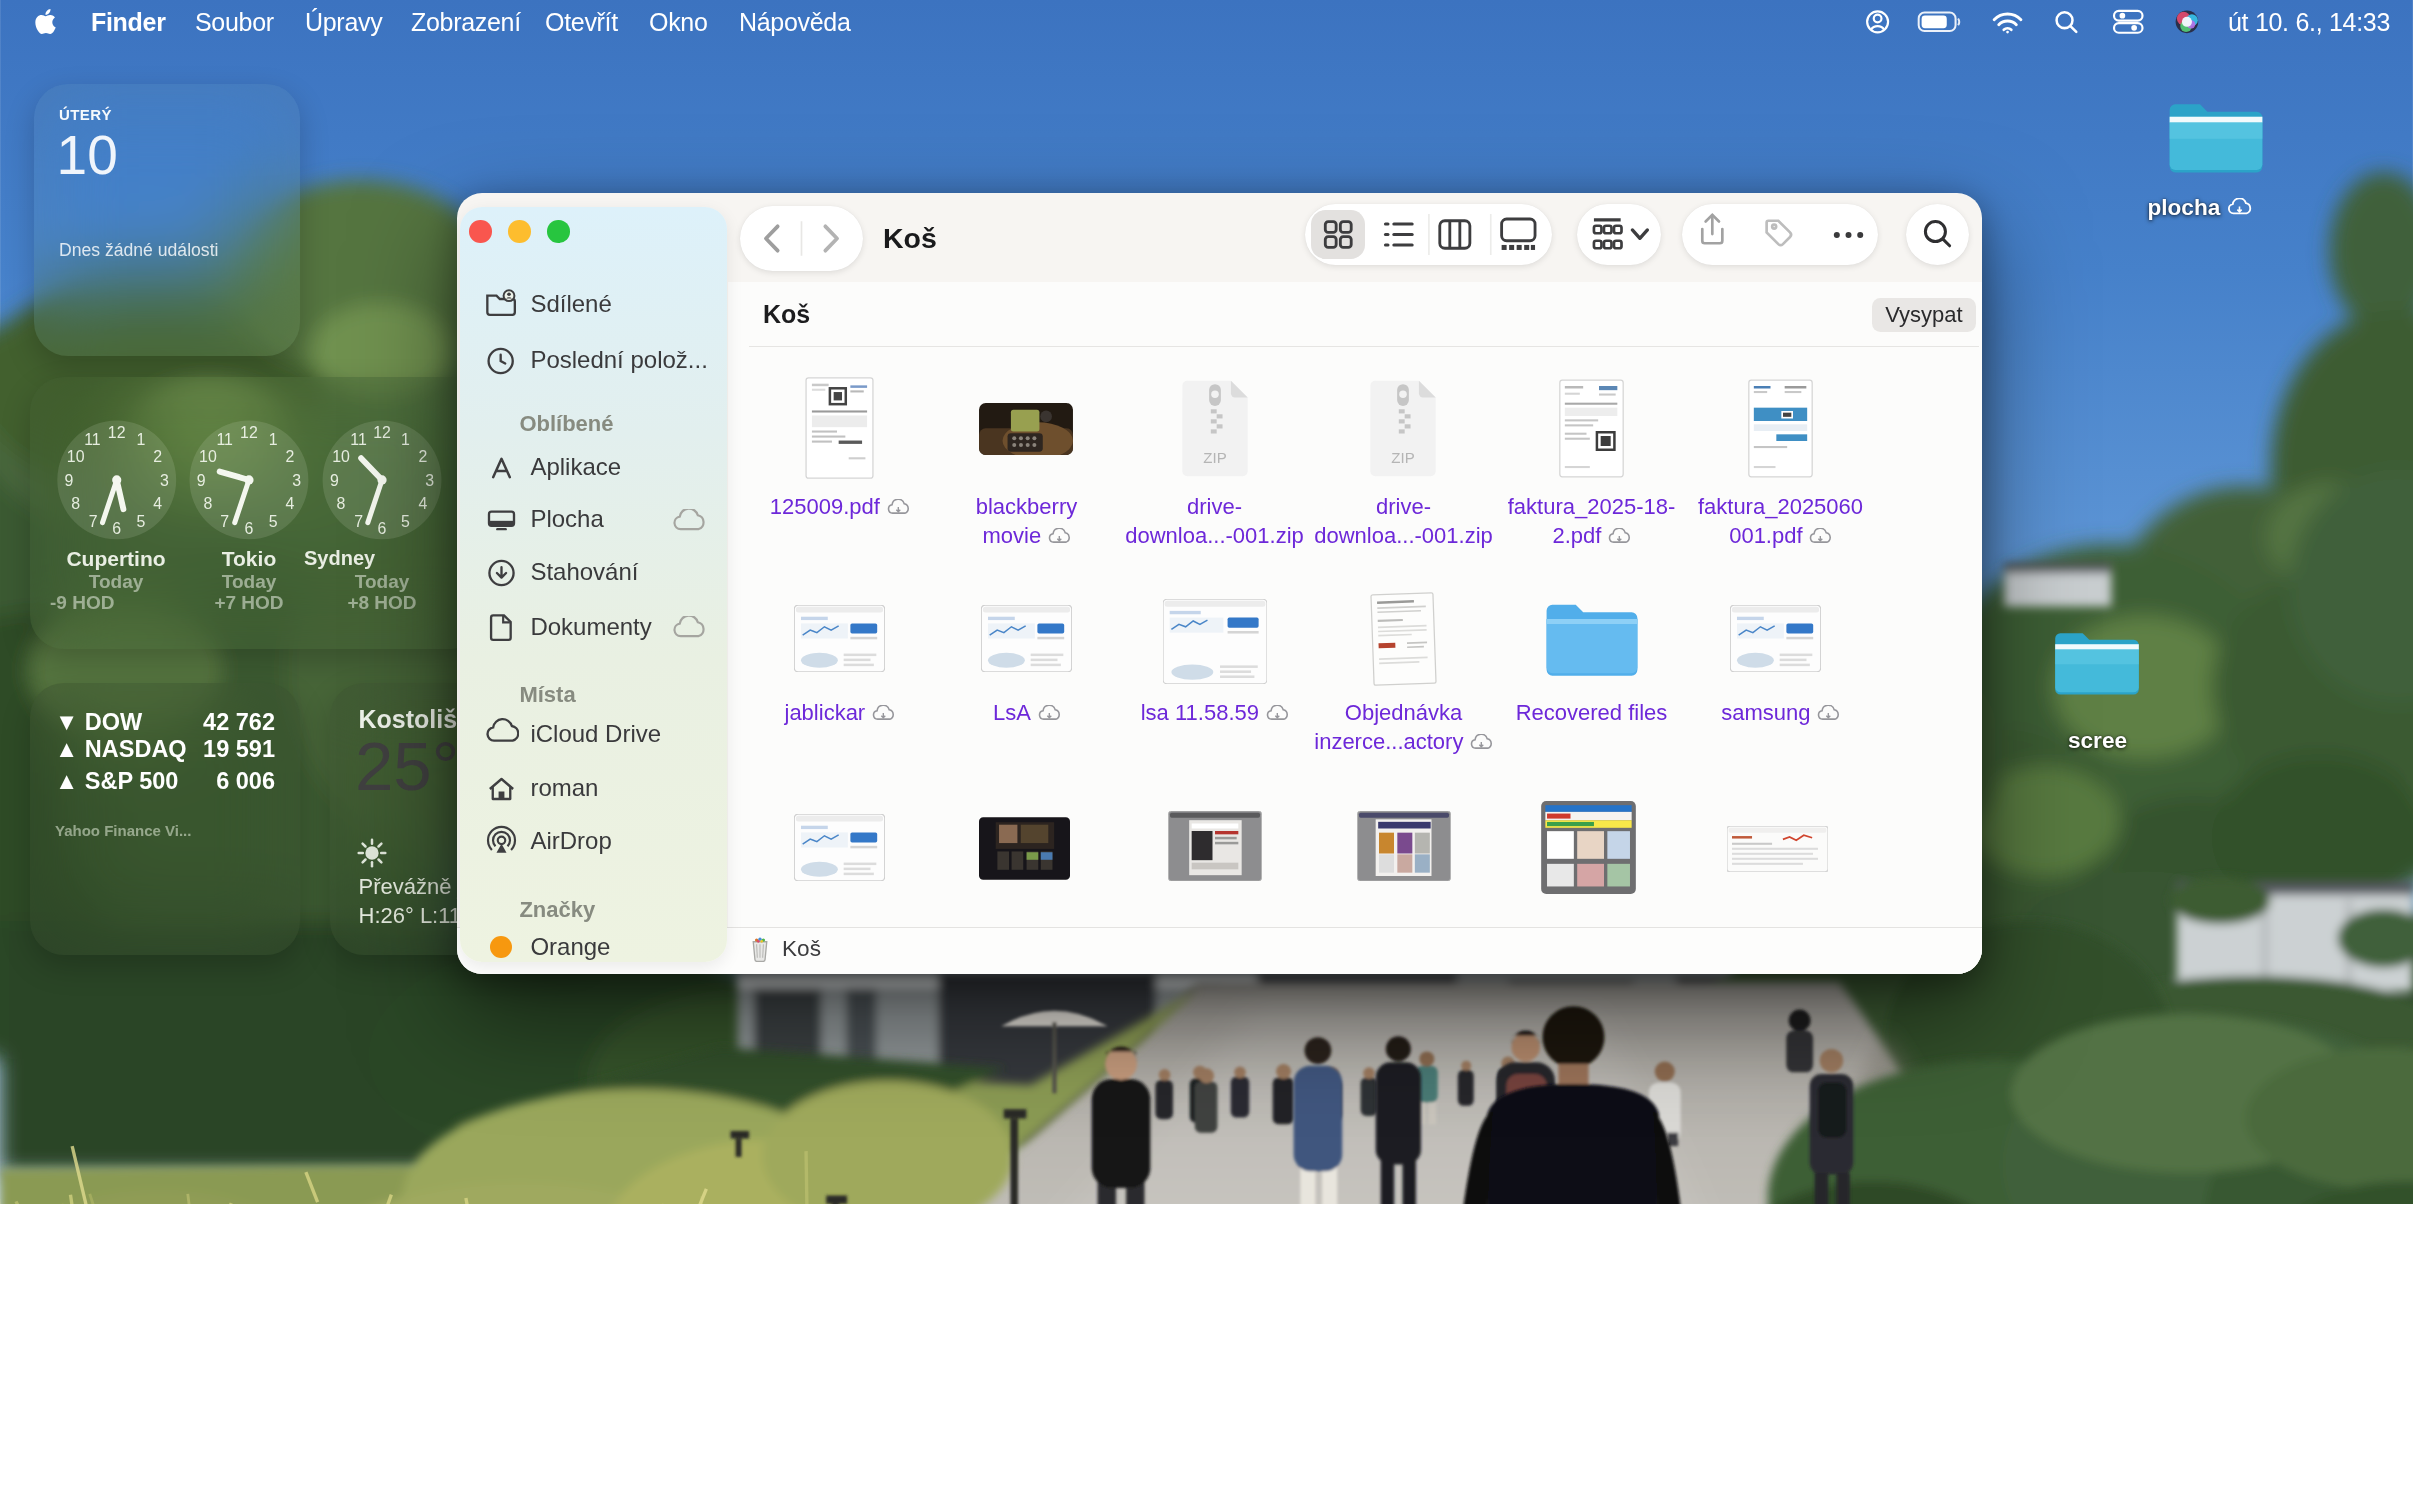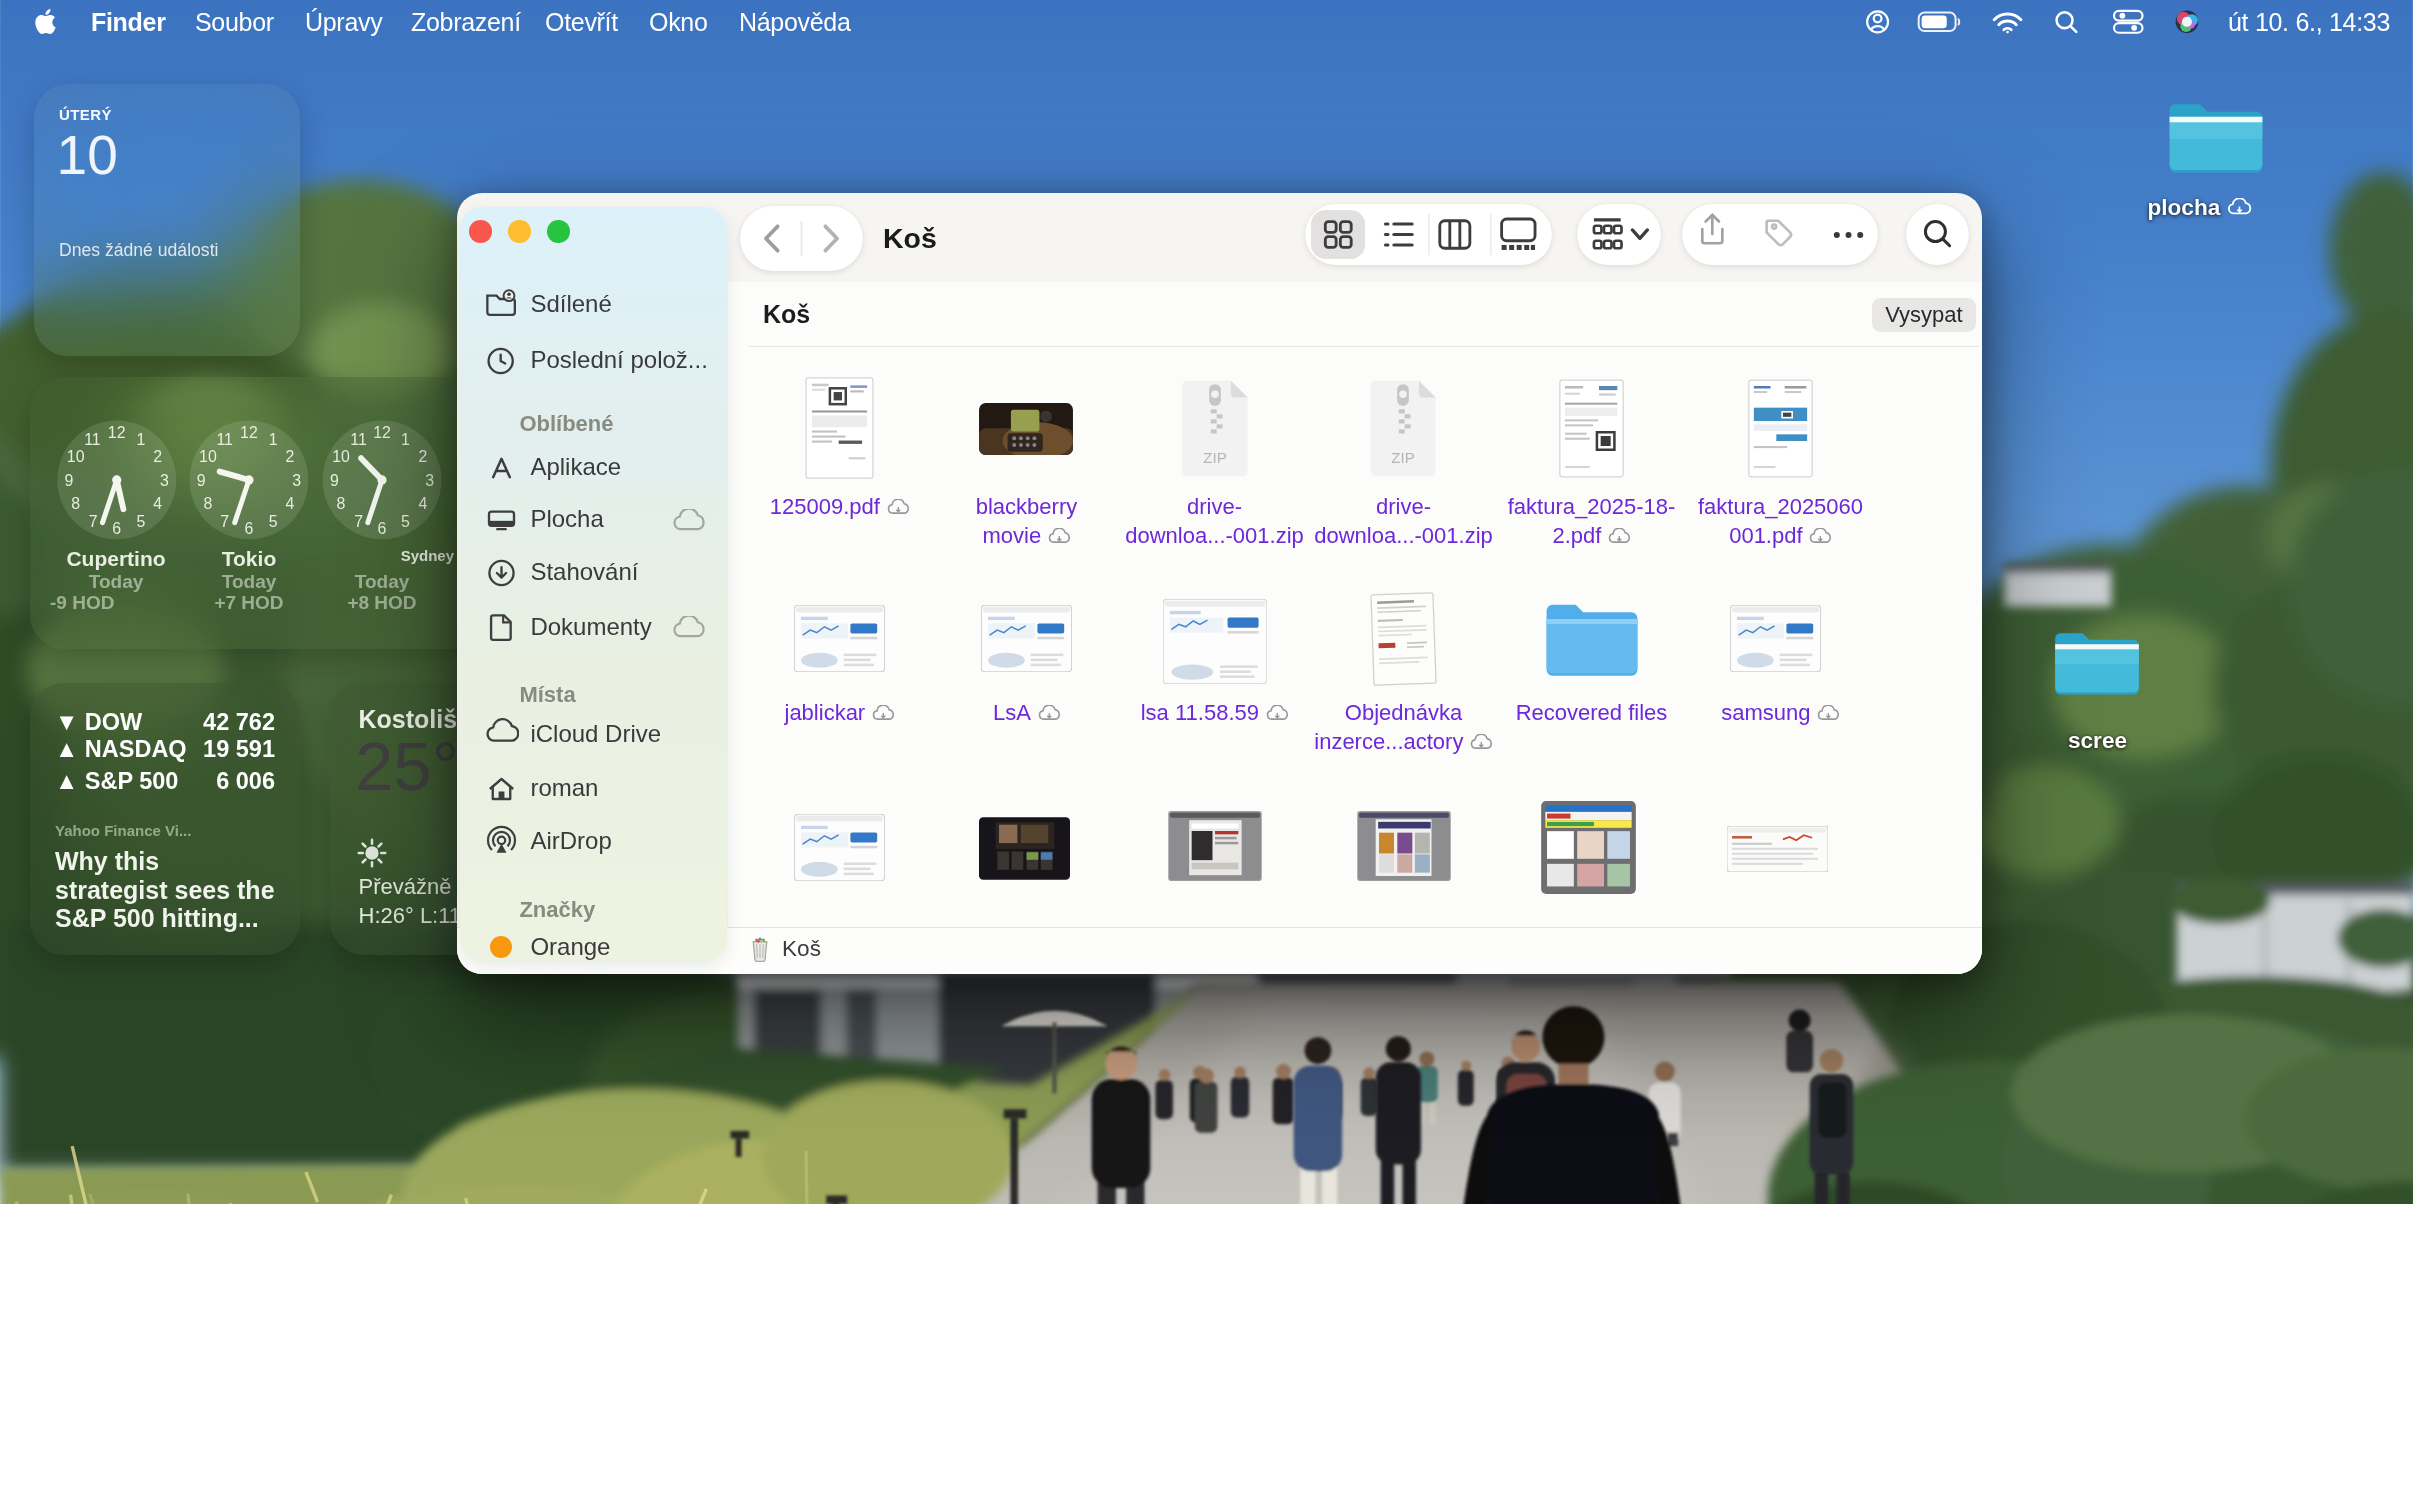--- a/index.html
+++ b/index.html
@@ -515,33 +515,32 @@
             <line x1="420" y1="123" x2="403" y2="174" stroke="#f4f7ef" stroke-width="6" stroke-linecap="round"></line>
             <circle cx="420" cy="123" r="5.5" fill="#f4f7ef"></circle>
           </g>
         </svg>
         <div class="abs" style="left:20px;top:170px;width:132px;text-align:center;font-size:21px;font-weight:bold;color:#e9eee3">Cupertino</div>
         <div class="abs" style="left:20px;top:194px;width:132px;text-align:center;font-size:19px;font-weight:bold;color:rgba(233,238,227,0.55)">Today</div>
         <div class="abs" style="left:20px;top:215px;width:132px;text-align:left;font-size:19px;font-weight:bold;color:rgba(233,238,227,0.55)">-9 HOD</div>
         <div class="abs" style="left:153px;top:170px;width:132px;text-align:center;font-size:21px;font-weight:bold;color:#e9eee3">Tokio</div>
         <div class="abs" style="left:153px;top:194px;width:132px;text-align:center;font-size:19px;font-weight:bold;color:rgba(233,238,227,0.55)">Today</div>
         <div class="abs" style="left:153px;top:215px;width:132px;text-align:center;font-size:19px;font-weight:bold;color:rgba(233,238,227,0.55)">+7 HOD</div>
-        <div class="abs" style="left:292px;top:170px;width:132px;text-align:right;font-size:15px;font-weight:bold;color:#e9eee3">Sydney</div>
+        <div class="abs" style="left:274px;top:170px;width:132px;text-align:left;font-size:20px;font-weight:bold;color:#e9eee3">Sydney</div>
         <div class="abs" style="left:286px;top:194px;width:132px;text-align:center;font-size:19px;font-weight:bold;color:rgba(233,238,227,0.55)">Today</div>
         <div class="abs" style="left:286px;top:215px;width:132px;text-align:center;font-size:19px;font-weight:bold;color:rgba(233,238,227,0.55)">+8 HOD</div>
       </div>
 <div class="widget" style="left:30px;top:683px;width:270px;height:272px;background:rgba(55,70,50,0.30);color:#fff">
 <div class="abs" style="left:25px;top:26px;font-size:23.5px;font-weight:bold">▼ DOW</div>
 <div class="abs" style="right:25px;top:26px;font-size:23.5px;font-weight:bold;text-align:right">42 762</div>
 <div class="abs" style="left:25px;top:53px;font-size:23.5px;font-weight:bold">▲ NASDAQ</div>
 <div class="abs" style="right:25px;top:53px;font-size:23.5px;font-weight:bold;text-align:right">19 591</div>
 <div class="abs" style="left:25px;top:85px;font-size:23.5px;font-weight:bold">▲ S&amp;P 500</div>
 <div class="abs" style="right:25px;top:85px;font-size:23.5px;font-weight:bold;text-align:right">6 006</div>
 <div class="abs" style="left:25px;top:139px;font-size:15px;font-weight:bold;color:rgba(227,237,218,0.55)">Yahoo Finance Vi...</div>
-<div class="abs" style="left:25px;top:164px;width:221px;font-size:25px;font-weight:bold;line-height:28.5px;color:#f1f4ec">Why this strategist sees the S&amp;P 500 hitting...</div>
 </div>
 <div class="widget" style="left:330px;top:683px;width:268px;height:272px;background:rgba(55,70,50,0.30);color:#fff">
 <div class="abs" style="left:28.5px;top:22px;font-size:25px;font-weight:bold;color:#eef2ea">Kostolište</div>
 <div class="abs" style="left:25px;top:44px;font-size:69px;font-weight:300;color:#404040">25°</div>
 <svg class="abs" style="left:27px;top:155px" width="30" height="30" viewBox="0 0 36 36">
           <circle cx="18" cy="18" r="8" fill="#dfe6da"></circle>
           <g stroke="#dfe6da" stroke-width="3" stroke-linecap="round">
             <line x1="18" y1="2" x2="18" y2="7"></line>
             <line x1="18" y1="29" x2="18" y2="34"></line>
             <line x1="2" y1="18" x2="7" y2="18"></line>

